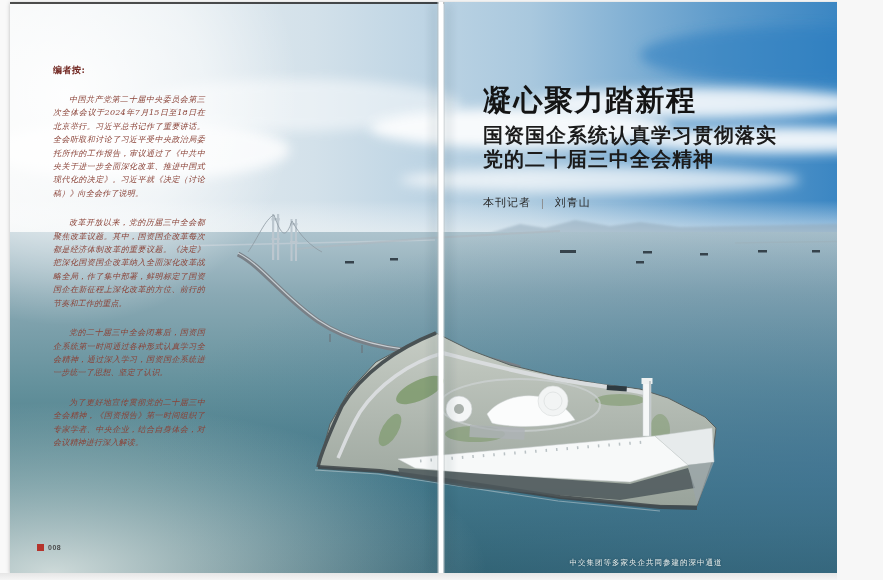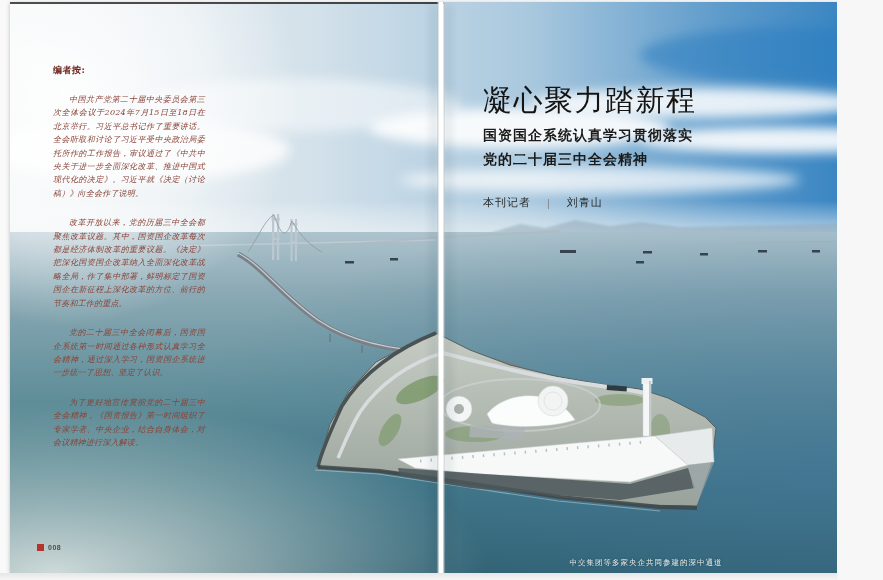--- a/index.html
+++ b/index.html
@@ -14,24 +14,24 @@
           box-shadow:-7px 0 9px -2px rgba(30,55,65,.18),7px 0 9px -2px rgba(30,55,65,.18);}
   
   .editorial{position:absolute;left:27px;top:62px;width:184px;color:#8a4237;}
   .editorial h2{margin:0 0 11px 16px;font-size:9px;font-weight:bold;color:#6f241e;
                 font-family:"DejaVu Serif","Liberation Serif",serif;letter-spacing:.5px;}
   .editorial p{margin:16px;font-size:8px;line-height:13.4px;letter-spacing:.2px;text-indent:2em;
                text-align:justify;font-style:italic;
                font-family:"DejaVu Serif","Liberation Serif",serif;}
   
   .headline{position:absolute;left:473px;top:80px;width:396px;color:#141414;}
-  .headline .title{font-size:29px;font-weight:400;letter-spacing:1.5px;line-height:36px;margin:0;}
-  .headline .subtitle{font-size:14px;font-weight:900;letter-spacing:1px;line-height:24px;
+  .headline .title{font-size:29px;font-weight:700;letter-spacing:1.5px;line-height:36px;margin:0;}
+  .headline .subtitle{font-size:20px;font-weight:900;letter-spacing:1px;line-height:24px;
                       margin-top:5px;color:#1b1b1b;}
-  .byline{margin-top:24px;font-size:11px;letter-spacing:1px;color:#2a2a2a;display:flex;align-items:center;gap:16px;}
+  .byline{margin-top:24px;font-size:11px;letter-spacing:1px;color:#2a2a2a;display:flex;align-items:center;gap:10px;}
   .byline .sep{color:#8a8a8a;font-weight:300;}
   
   .photo-caption{position:absolute;left:486px;top:556px;width:300px;text-align:center;
                  font-size:7.5px;letter-spacing:1px;color:#eef3f2;text-shadow:0 0 2px rgba(0,30,35,.5);}
   
   .folio{position:absolute;left:27px;top:542px;display:flex;align-items:center;gap:4px;}
   .folio .sq{width:7px;height:7px;background:#b5342c;}
   .folio .num{font-size:7px;font-weight:bold;color:#4c4c4c;letter-spacing:.5px;}
   
   .overlay-btn{position:absolute;left:845px;top:14px;width:34px;height:34px;border-radius:50%;

